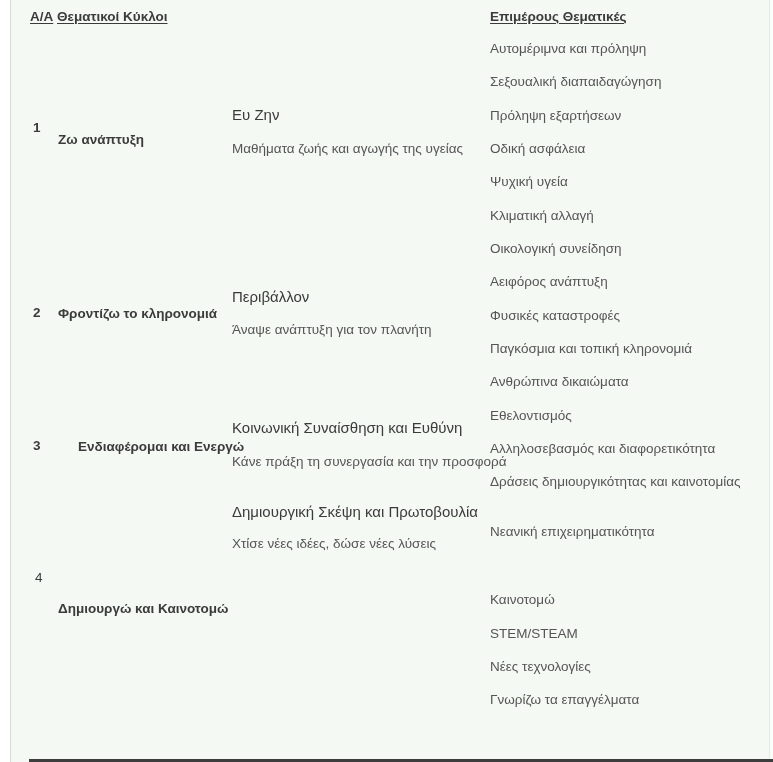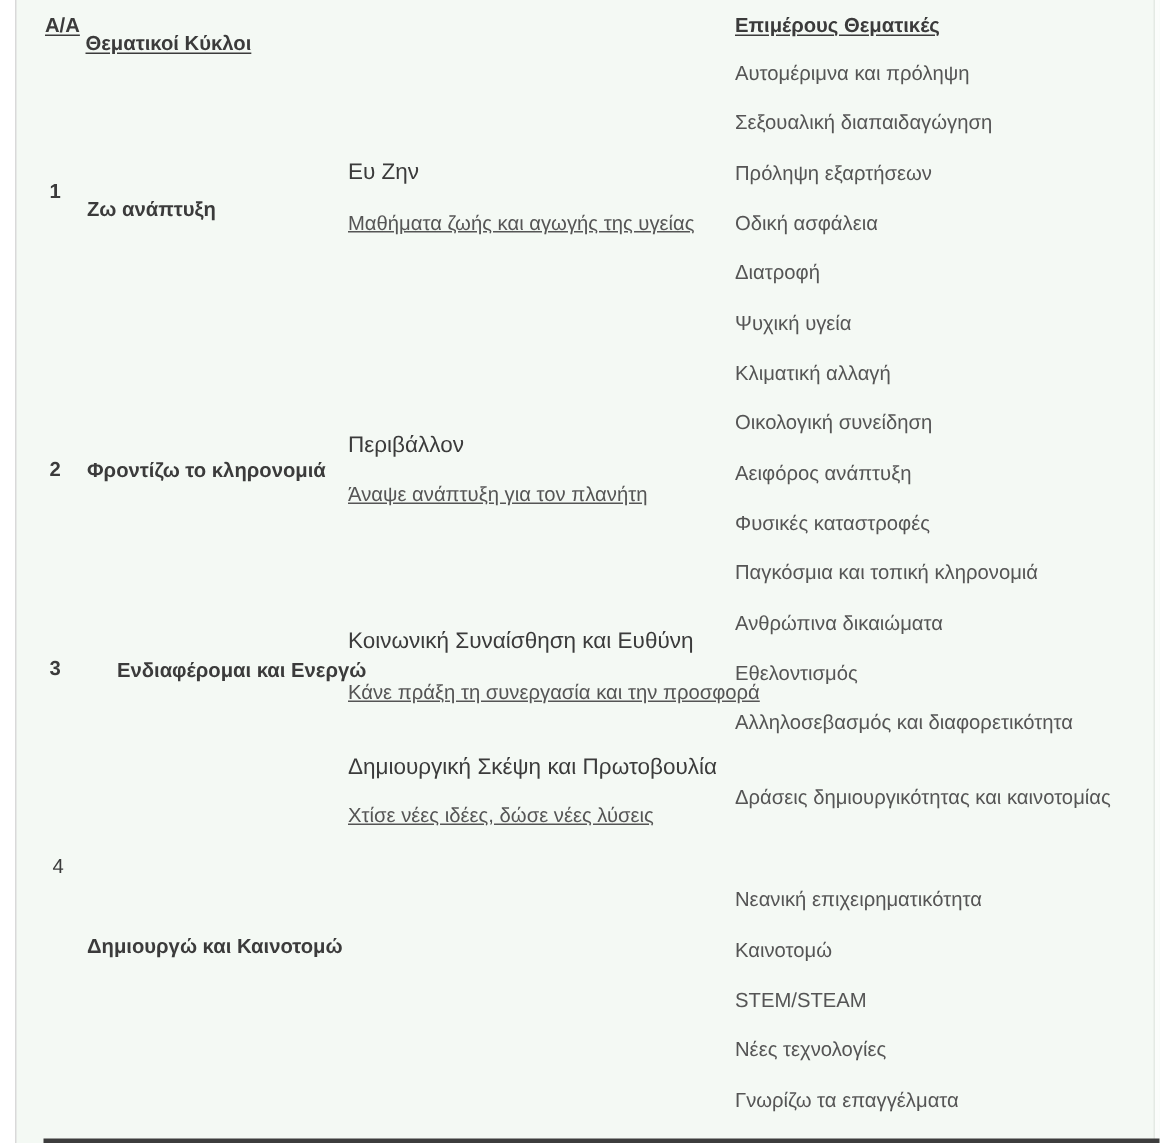--- a/index.html
+++ b/index.html
@@ -32,21 +32,21 @@
   .cycle-title {
     position: absolute; font-size: 13.5px; line-height: 16px; font-weight: bold;
     color: var(--heading-text, #3b3b3b); white-space: nowrap;
   }
   .cycle-subtitle {
     position: absolute; font-size: 15px; line-height: 16px; font-weight: normal;
     color: var(--heading-text, #3b3b3b); white-space: nowrap;
   }
   .cycle-desc {
     position: absolute; font-size: 13.5px; line-height: 16px;
-    color: var(--body-text, #555555); white-space: nowrap; text-decoration: underline;
+    color: var(--body-text, #555555); white-space: nowrap;
   }
   .subtheme-list { position: absolute; left: 490px; top: 41px; width: 280px; }
   .subtheme {
     height: 33.35px; font-size: 13.5px; line-height: 16px;
     color: var(--body-text, #555555); white-space: nowrap;
   }
   .subtheme:nth-child(15) { margin-top: 16px; }
   .subtheme:nth-child(16) { margin-top: 35px; }
 </style>
 </head>
@@ -54,49 +54,48 @@
 
 <div class="page">
 
   <div class="left-gutter"></div>
   <div class="left-border"></div>
   <div class="right-strip"></div>
   <div class="right-border"></div>
   <div class="bottom-bar"></div>
 
   <div class="hdr" style="left:30px;  top:9px;">Α/Α</div>
-  <div class="hdr" style="left:57px;  top:9px;margin-top:12px;">Θεματικοί Κύκλοι</div>
+  <div class="hdr" style="left:57px;  top:9px;">Θεματικοί Κύκλοι</div>
   <div class="hdr" style="left:490px; top:9px;">Επιμέρους Θεματικές</div>
 
   <div class="num" style="left:33px;  top:120px;">1</div>
   <div class="cycle-title" style="left:58px;  top:132px;">Ζω ανάπτυξη</div>
   <div class="cycle-subtitle" style="left:232px; top:107px;">Ευ Ζην</div>
   <div class="cycle-desc" style="left:232px; top:141px;">Μαθήματα ζωής και αγωγής της υγείας</div>
 
   <div class="num" style="left:33px;  top:305px;">2</div>
   <div class="cycle-title" style="left:58px;  top:306px;">Φροντίζω το κληρονομιά</div>
   <div class="cycle-subtitle" style="left:232px; top:289px;">Περιβάλλον</div>
   <div class="cycle-desc" style="left:232px; top:322px;">Άναψε ανάπτυξη για τον πλανήτη</div>
 
   <div class="num" style="left:33px;  top:438px;">3</div>
   <div class="cycle-title" style="left:58px;  top:439px;padding-left:20px;">Ενδιαφέρομαι και Ενεργώ</div>
   <div class="cycle-subtitle" style="left:232px; top:420px;">Κοινωνική Συναίσθηση και Ευθύνη</div>
   <div class="cycle-desc" style="left:232px; top:454px;">Κάνε πράξη τη συνεργασία και την προσφορά</div>
 
   <div class="cycle-subtitle" style="left:232px; top:504px;">Δημιουργική Σκέψη και Πρωτοβουλία</div>
   <div class="cycle-desc" style="left:232px; top:536px;">Χτίσε νέες ιδέες, δώσε νέες λύσεις</div>
   <div class="num plain" style="left:35px;  top:570px;">4</div>
-  <div class="cycle-title" style="left:58px;  top:623px;">Δημιουργώ και Καινοτομώ</div>
+  <div class="cycle-title" style="left:58px;  top:601px;">Δημιουργώ και Καινοτομώ</div>
 
   <div class="subtheme-list">
       <div class="subtheme">Αυτομέριμνα και πρόληψη</div>
       <div class="subtheme">Σεξουαλική διαπαιδαγώγηση</div>
       <div class="subtheme">Πρόληψη εξαρτήσεων</div>
       <div class="subtheme">Οδική ασφάλεια</div>
-      <div class="subtheme">Διατροφή</div>
       <div class="subtheme">Ψυχική υγεία</div>
       <div class="subtheme">Κλιματική αλλαγή</div>
       <div class="subtheme">Οικολογική συνείδηση</div>
       <div class="subtheme">Αειφόρος ανάπτυξη</div>
       <div class="subtheme">Φυσικές καταστροφές</div>
       <div class="subtheme">Παγκόσμια και τοπική κληρονομιά</div>
       <div class="subtheme">Ανθρώπινα δικαιώματα</div>
       <div class="subtheme">Εθελοντισμός</div>
       <div class="subtheme">Αλληλοσεβασμός και διαφορετικότητα</div>
       <div class="subtheme">Δράσεις δημιουργικότητας και καινοτομίας</div>

